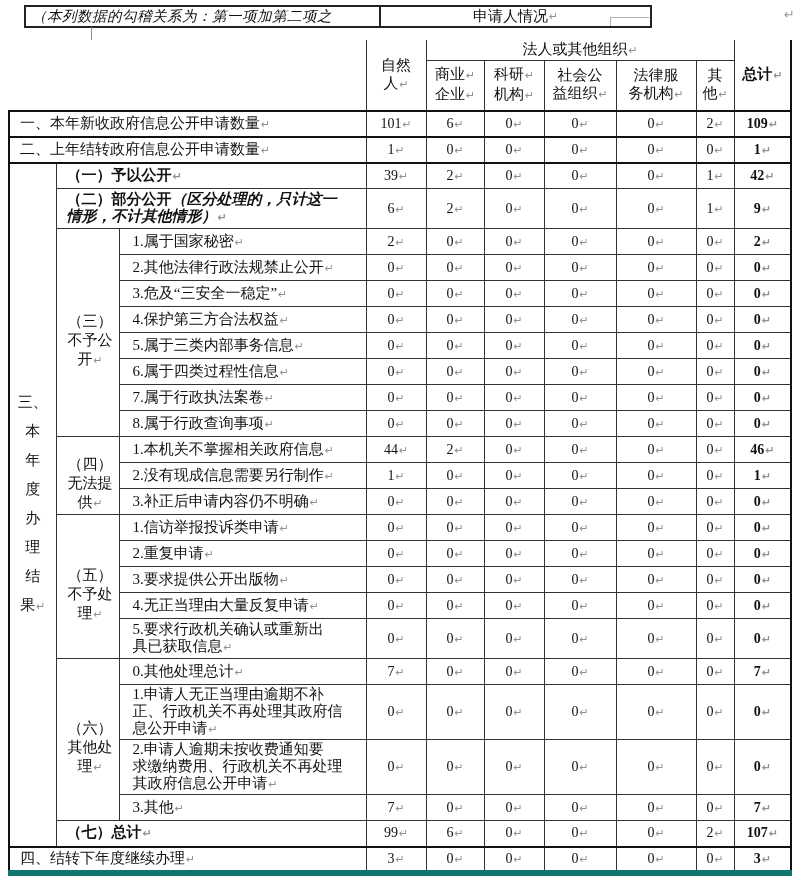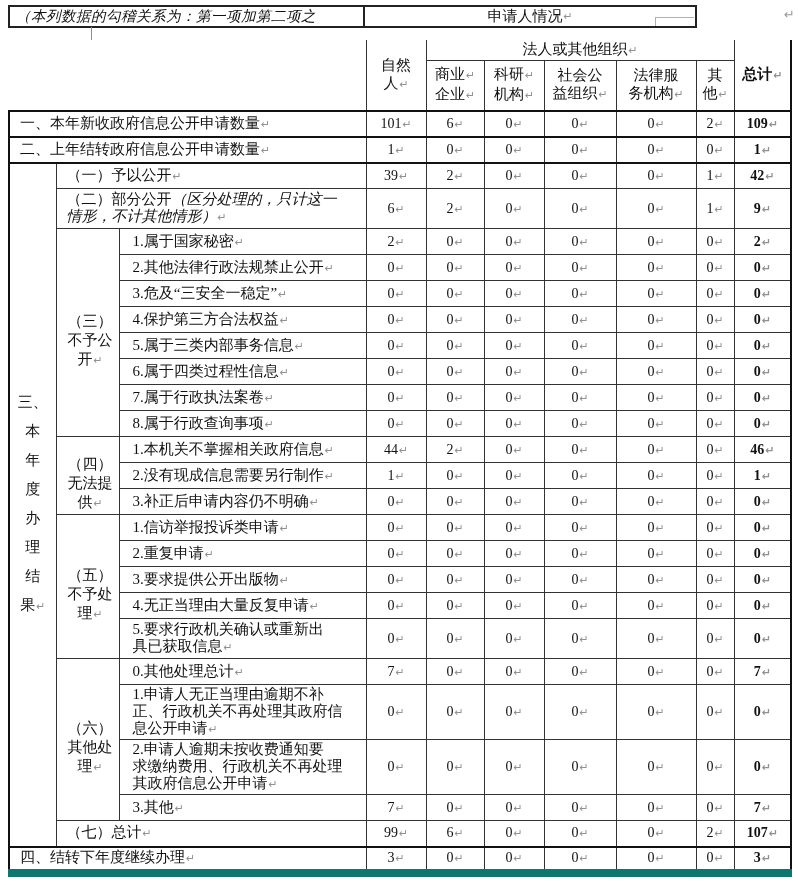--- a/index.html
+++ b/index.html
@@ -1,20 +1,20 @@
 <!DOCTYPE html>
 <html><head>
 <meta charset="utf-8">
 <style>
   html,body{margin:0;padding:0;background:#fff;}
   .page{position:relative;width:798px;height:885px;background:#ffffff;overflow:hidden;
         font-family:"Liberation Serif","DejaVu Serif",serif;color:#111;}
 
   
-  .topbox{position:absolute;left:8px;top:5px;width:689px;height:23px;
+  .topbox{position:absolute;left:24px;top:5px;width:628px;height:23px;
           border:2px solid #222;box-sizing:border-box;display:flex;background:#fff;}
   .note-cell{width:355px;box-sizing:border-box;border-right:2px solid #222;
              display:flex;align-items:center;padding-left:6px;overflow:hidden;white-space:nowrap;
              font-style:italic;font-size:14.5px;letter-spacing:0.5px;}
   .applicant-cell{flex:1;display:flex;align-items:center;justify-content:center;
                   font-size:15px;position:relative;}
   .corner{position:absolute;right:1px;top:10px;width:38px;height:8px;
           border-left:1px solid #b0b0b0;border-top:1px solid #b0b0b0;}
   .rowend{position:absolute;left:784px;top:7px;color:#9a9a9a;
           font:13px "DejaVu Sans",sans-serif;}
@@ -26,30 +26,30 @@
   td,th{border:1px solid #333;padding:0;vertical-align:middle;font-weight:normal;overflow:hidden;}
   th{text-align:center;line-height:18px;margin-left:40px;}
   thead td,thead th{border-top:none;}
   .nb,{border:none;}
   td.nb{border:none;}
   tr.hr1{height:18px;}
   tr.hr2{height:50px;}
   tr.h1{height:26px;} tr.h2{height:40px;margin-top:12px;} tr.h3{height:54px;margin-left:18px;}
   .lab{text-align:left;padding:1px 2px 1px 10px;line-height:17px;}
   .item{padding-left:13px;}
-  .sec{}
+  .sec{font-weight:bold;}
   .grp{text-align:center;padding:18px 2px 1px 7px;line-height:19px;}
   .c0{text-align:center;padding:0;line-height:29px;}
   .val{text-align:center;font-size:14px;}
   .cr{color:#919191;font-family:"DejaVu Sans",sans-serif;font-size:11px;padding-left:1px;}
   .it{font-style:italic;}
   tr.tt td{border-top:2px solid #111;}
   .bl2{border-left:2px solid #111;margin-top:12px;}
   .br2{border-right:2px solid #111;font-weight:bold;}
-  tr.bb td{border-bottom:8px solid #0f766e;}
+  tr.bb td{border-bottom:6px solid #0f766e;}
 </style>
 </head>
 <body>
 
 <div class="page">
 
   <div class="topbox">
     <div class="note-cell">
       <span>（本列数据的勾稽关系为：第一项加第二项之</span>
     </div>

